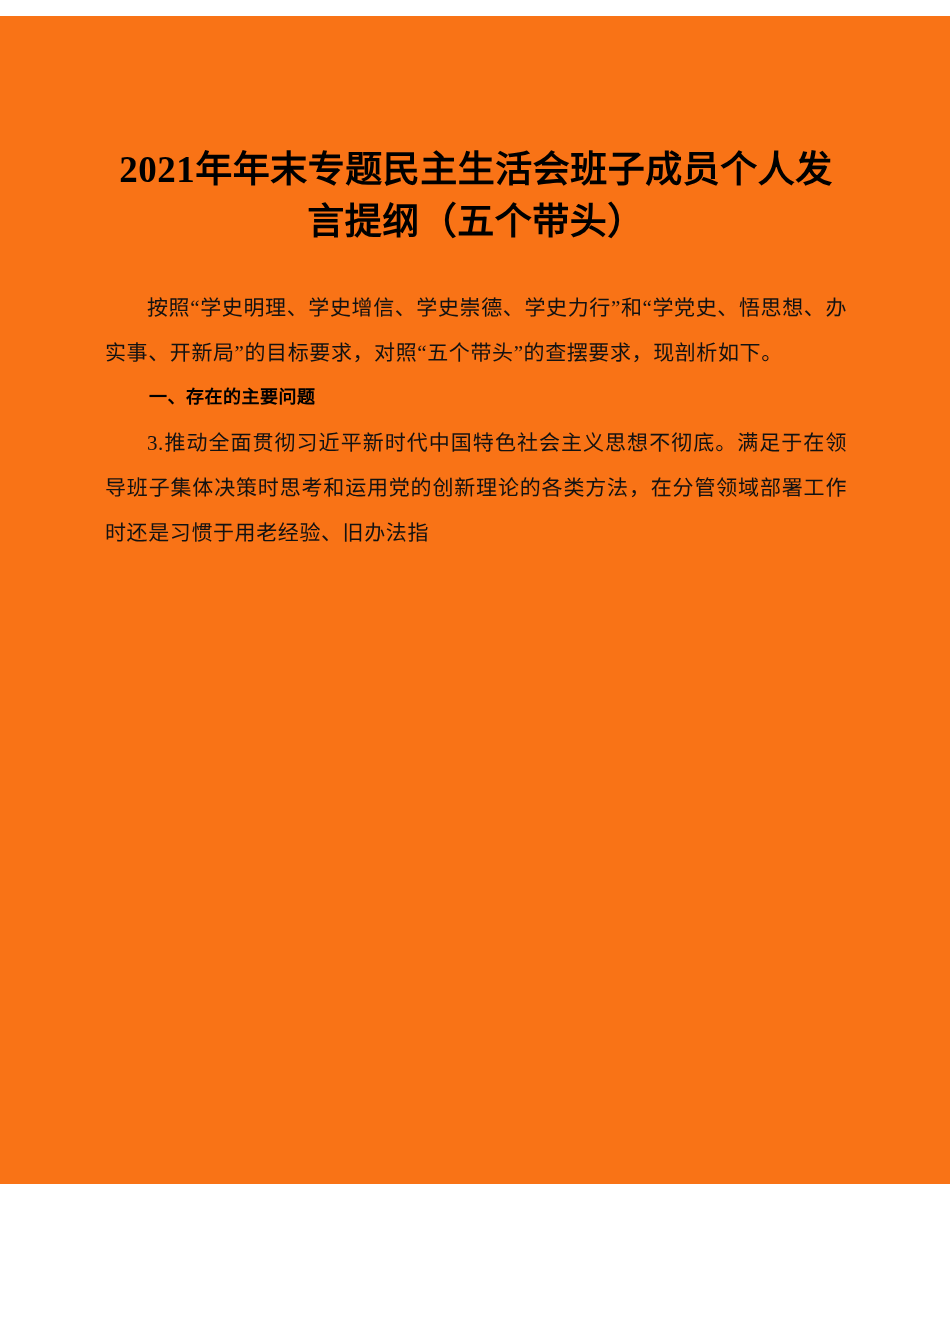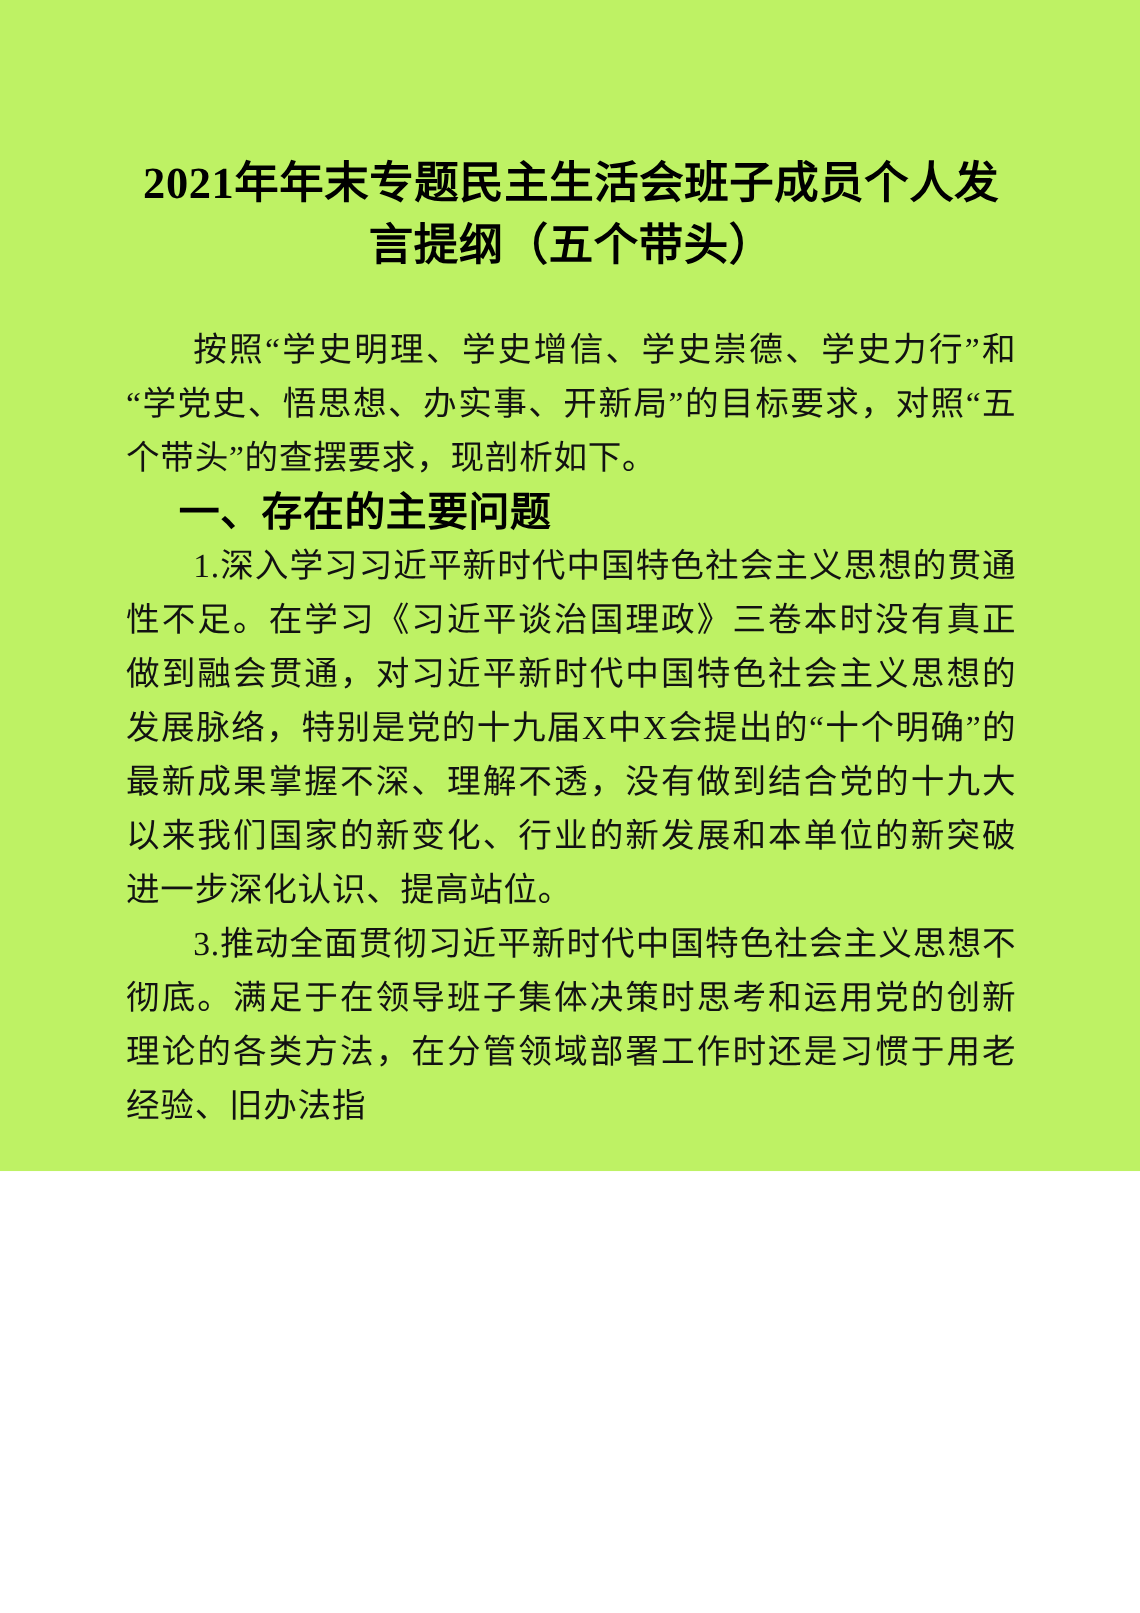--- a/index.html
+++ b/index.html
@@ -5,23 +5,23 @@
 <style>
   html, body {
     margin: 0;
     padding: 0;
     background: #ffffff;
   }
 
   .page {
     position: relative;
     width: 950px;
-    height: 976px;
-    margin: 0 auto;
-    background: #bef264;
+    height: 1168px;
+    margin: 16px auto;
+    background: #f97316;
     overflow: hidden;
     box-sizing: border-box;
   }
 
   .doc-body {
     position: absolute;
     left: 105px;
     top: 0;
     width: 742px;
   }
@@ -34,33 +34,33 @@
     text-align: center;
     color: #000000;
     letter-spacing: 0.5px;
     margin: 0;
     padding-top: 128px;
     padding-left: 14px;
     padding-right: 14px;
   }
 
   .section-heading {
-    font-family: Liberation Serif, serif;
+    font-family: Liberation Mono, monospace;
     font-weight: bold;
-    font-size: 34px;
+    font-size: 18px;
     line-height: 45px;
     color: #000000;
     margin: 0;
     padding-left: 44px;
     letter-spacing: 0.5px;
   }
 
   .para {
     font-family: "Liberation Serif", "DejaVu Serif", serif;
-    font-size: 28px;
+    font-size: 21px;
     line-height: 45px;
     color: #121212;
     margin: 0;
     text-align: justify;
     text-align-last: left;
     text-justify: inter-ideograph;
     letter-spacing: 0.6px;
     text-indent: 2em;
     word-break: break-all;
   }
@@ -84,19 +84,18 @@
 
   <div class="doc-body">
 
     <h1 class="doc-title">2021年年末专题民主生活会班子成员个人发言提纲（五个带头）</h1>
 
     <p class="para para-first">按照“学史明理、学史增信、学史崇德、学史力行”和“学党史、悟思想、办实事、开新局”的目标要求，对照“五个带头”的查摆要求，现剖析如下。</p>
 
     <h2 class="section-heading">一、存在的主要问题</h2>
 
 
-    <p class="para para-spaced">1.深入学习习近平新时代中国特色社会主义思想的贯通性不足。在学习《习近平谈治国理政》三卷本时没有真正做到融会贯通，对习近平新时代中国特色社会主义思想的发展脉络，特别是党的十九届X中X会提出的“十个明确”的最新成果掌握不深、理解不透，没有做到结合党的十九大以来我们国家的新变化、行业的新发展和本单位的新突破进一步深化认识、提高站位。</p>
 
     <p class="para para-spaced">3.推动全面贯彻习近平新时代中国特色社会主义思想不彻底。满足于在领导班子集体决策时思考和运用党的创新理论的各类方法，在分管领域部署工作时还是习惯于用老经验、旧办法指</p>
 
   </div>
 
 </div>
 
 </body></html>

